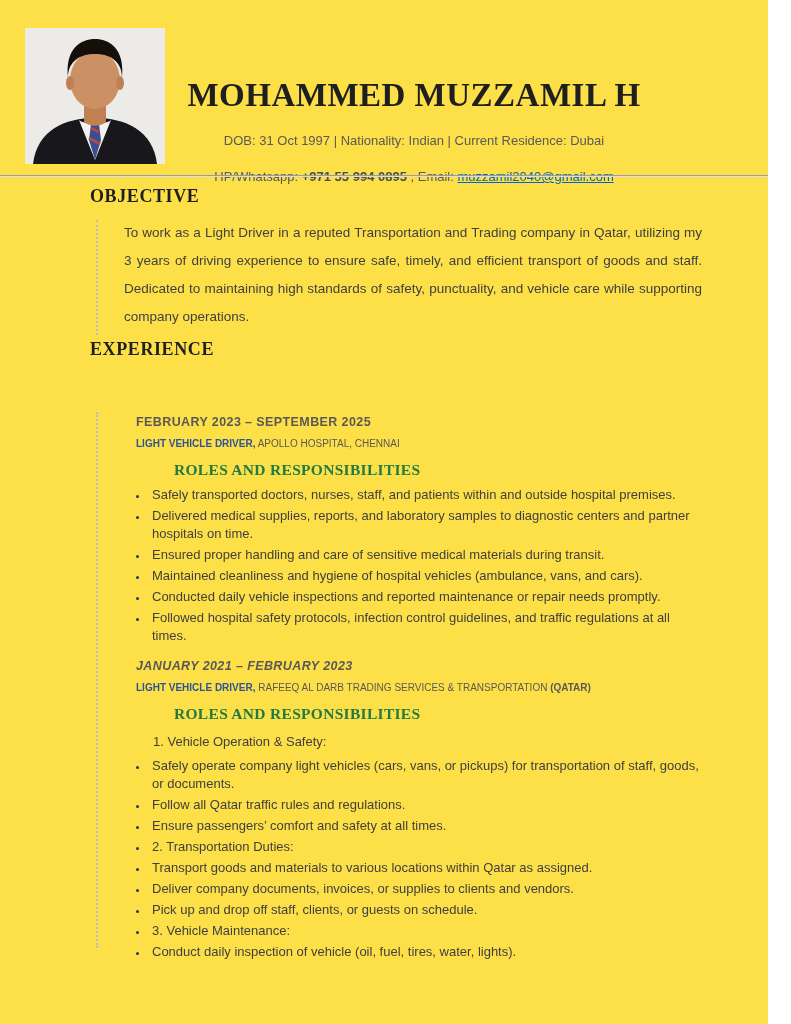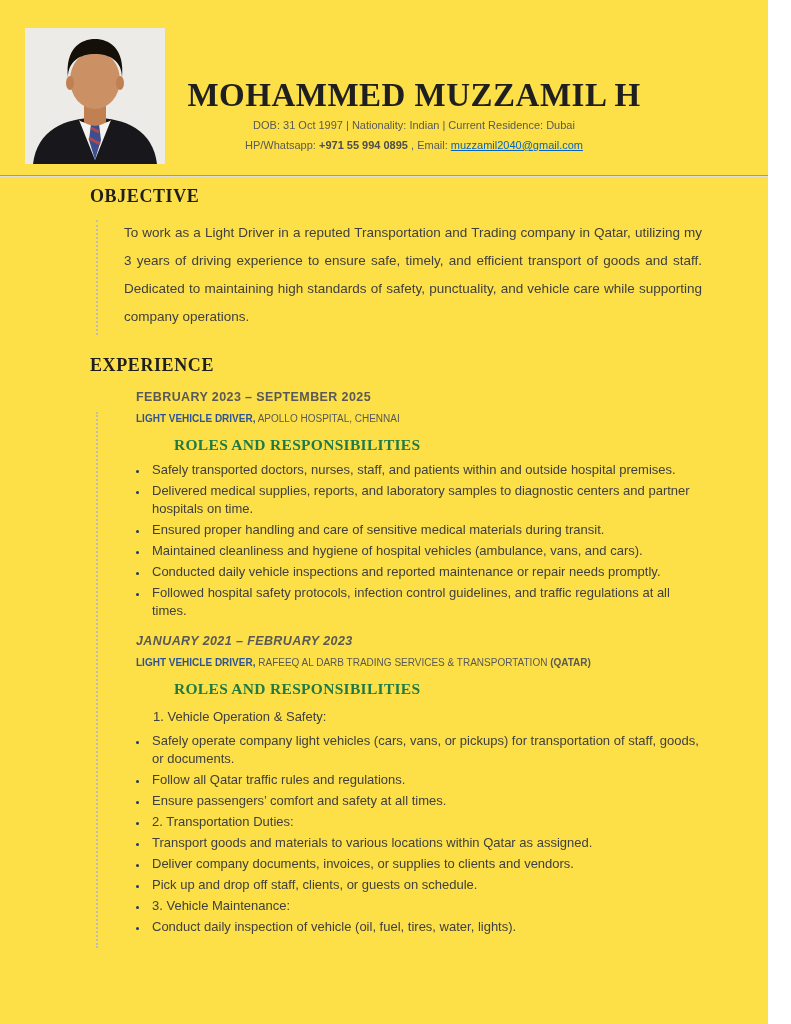--- a/index.html
+++ b/index.html
@@ -34,24 +34,24 @@
   .name{
     font-family:"Liberation Serif", serif;
     font-weight:bold;
     font-size:33px;
     line-height:38px;
     color:var(--heading-dark);
     letter-spacing:.5px;
     white-space:nowrap;
   }
   .contact-line{
-    font-size:11px;
+    font-size:13px;
     line-height:18px;
     color:var(--text-gray);
-    margin-top:2px;
+    margin-top:18px;
     white-space:nowrap;
   }
   .contact-line .bold{font-weight:bold;color:#4d4d4d;text-align:right;}
   .email{
     color:var(--link-blue);
     text-decoration:underline;
     cursor:pointer;
     text-align:center;
   }
   .rule{
@@ -62,38 +62,38 @@
   
   .section-heading{
     position:absolute;left:90px;
     font-family:"Liberation Serif", serif;
     font-weight:bold;
     font-size:18px;
     color:var(--heading-dark);
     letter-spacing:.6px;
   }
   #objective-heading{top:186px;}
-  #experience-heading{top:355px;font-family:Liberation Serif, serif;}
+  #experience-heading{top:339px;font-family:Liberation Serif, serif;}
   
   .dotted-rule{
     position:absolute;left:96px;width:0;
     border-left:2px dotted var(--dots-gray);
   }
   #objective-dots{top:220px;height:115px;}
   #experience-dots{top:412px;height:536px;}
   
   .objective-text{
     position:absolute;left:124px;top:219px;width:578px;
     font-size:13.5px;line-height:28px;
     color:var(--body-text);
     text-align:justify;
   }
   
   .exp-content{
-    position:absolute;left:136px;top:389px;width:570px;
+    position:absolute;left:136px;top:414px;width:570px;
     color:var(--body-text);
     font-size:13px;
   }
   .job-date{
     font-weight:bold;
     font-size:12.5px;
     letter-spacing:.4px;
     color:var(--text-gray);
     line-height:16px;
   }

